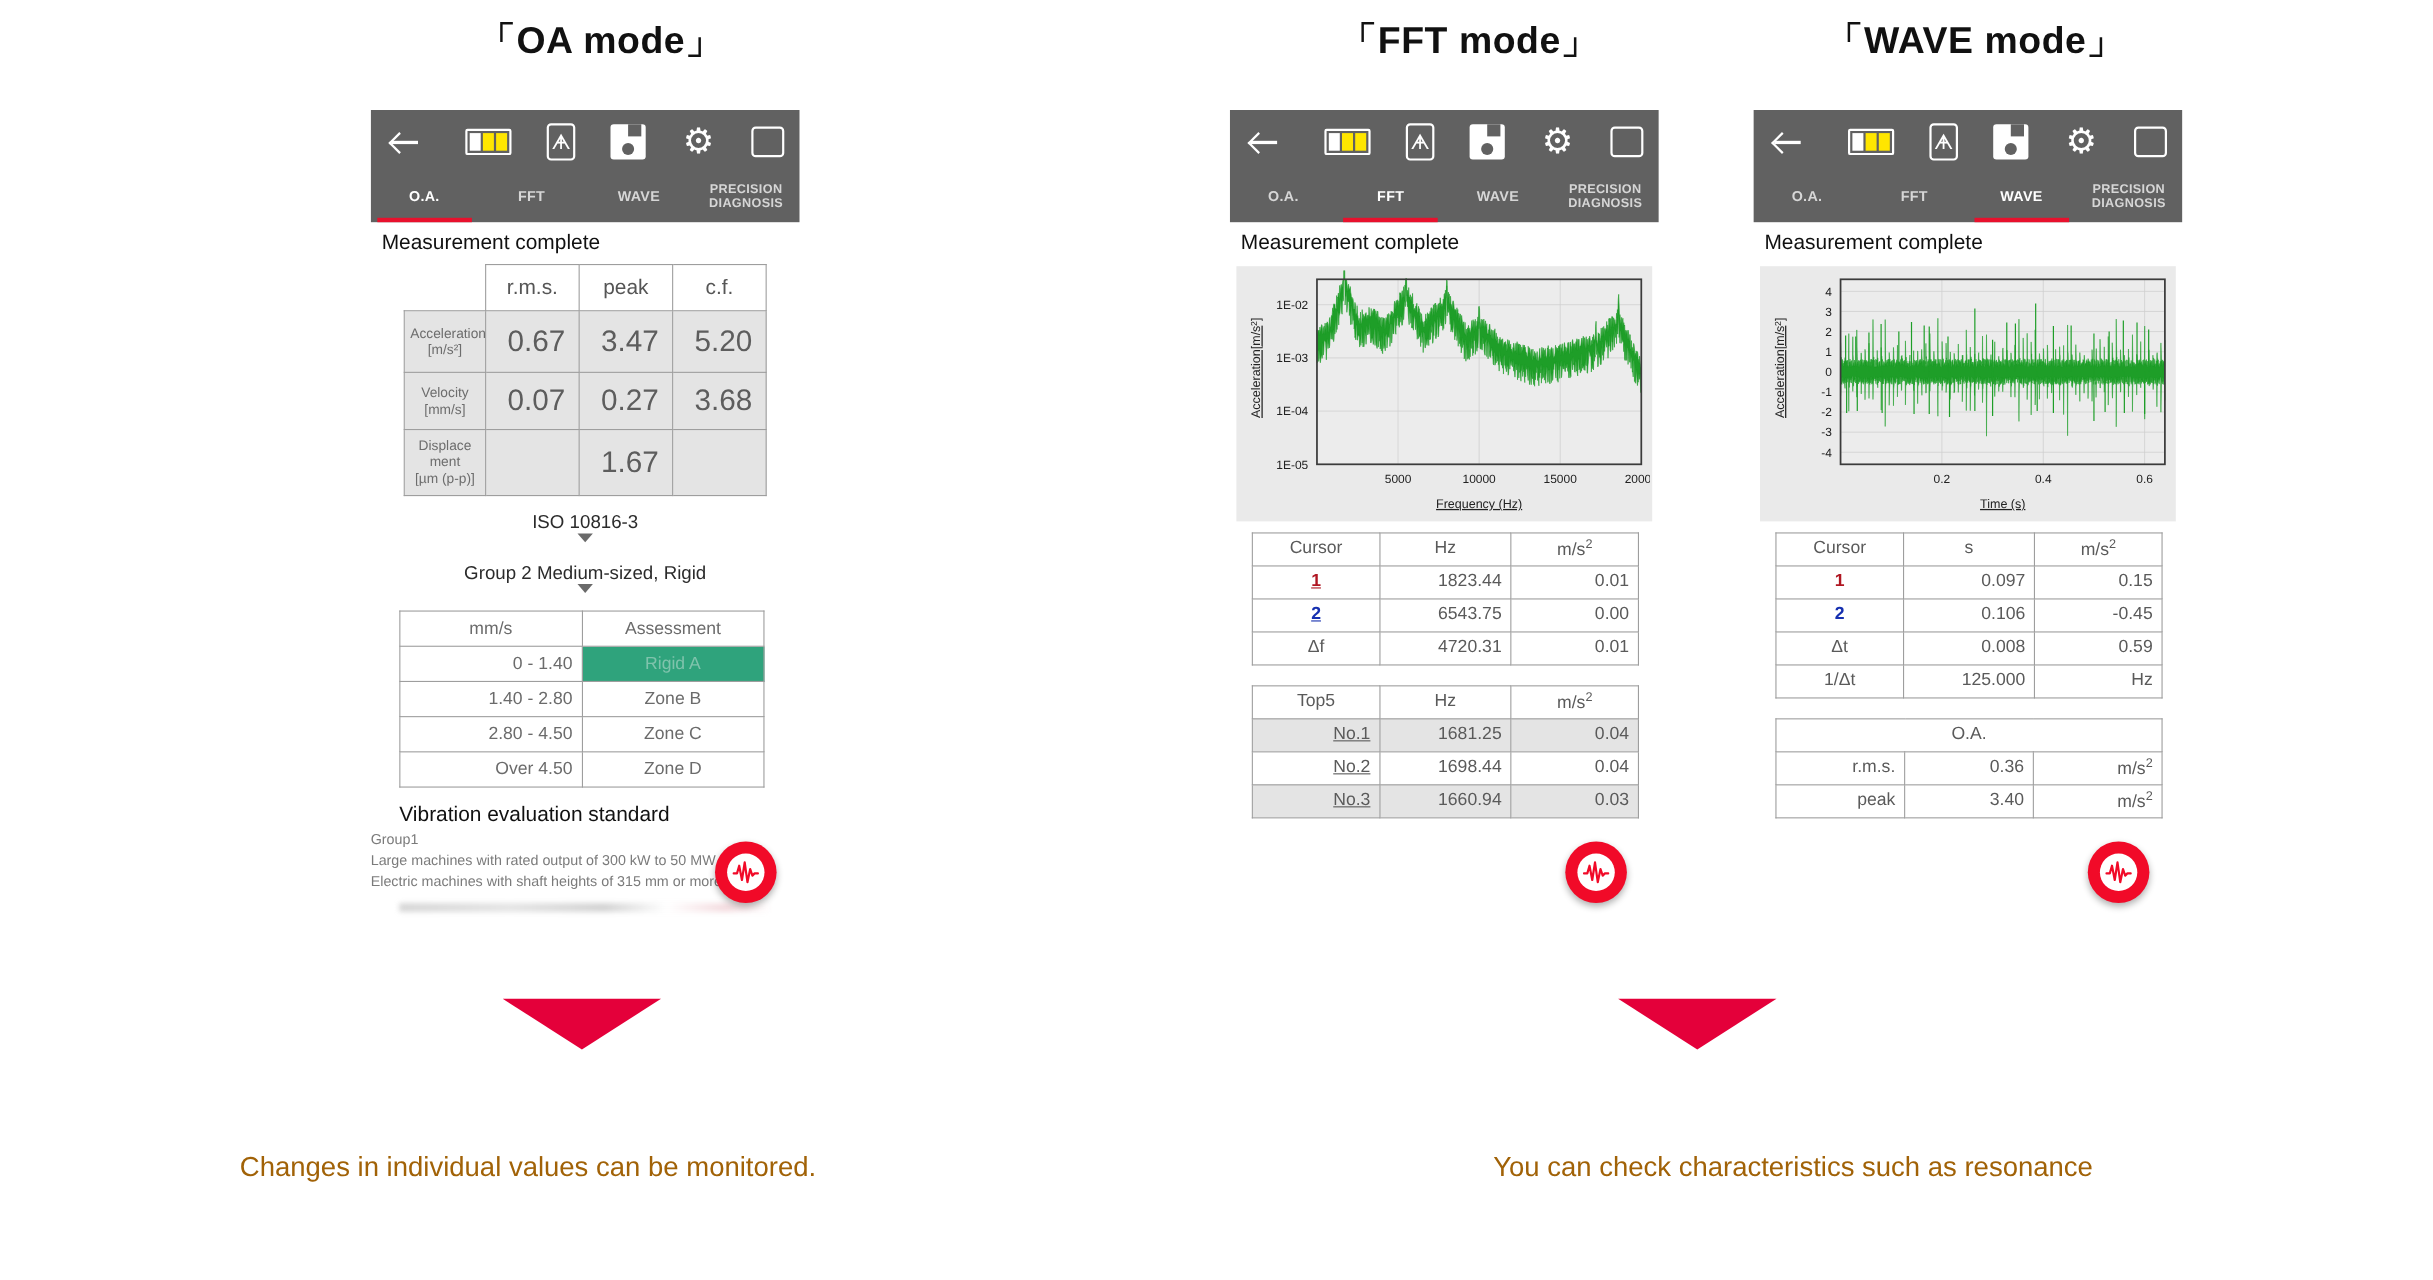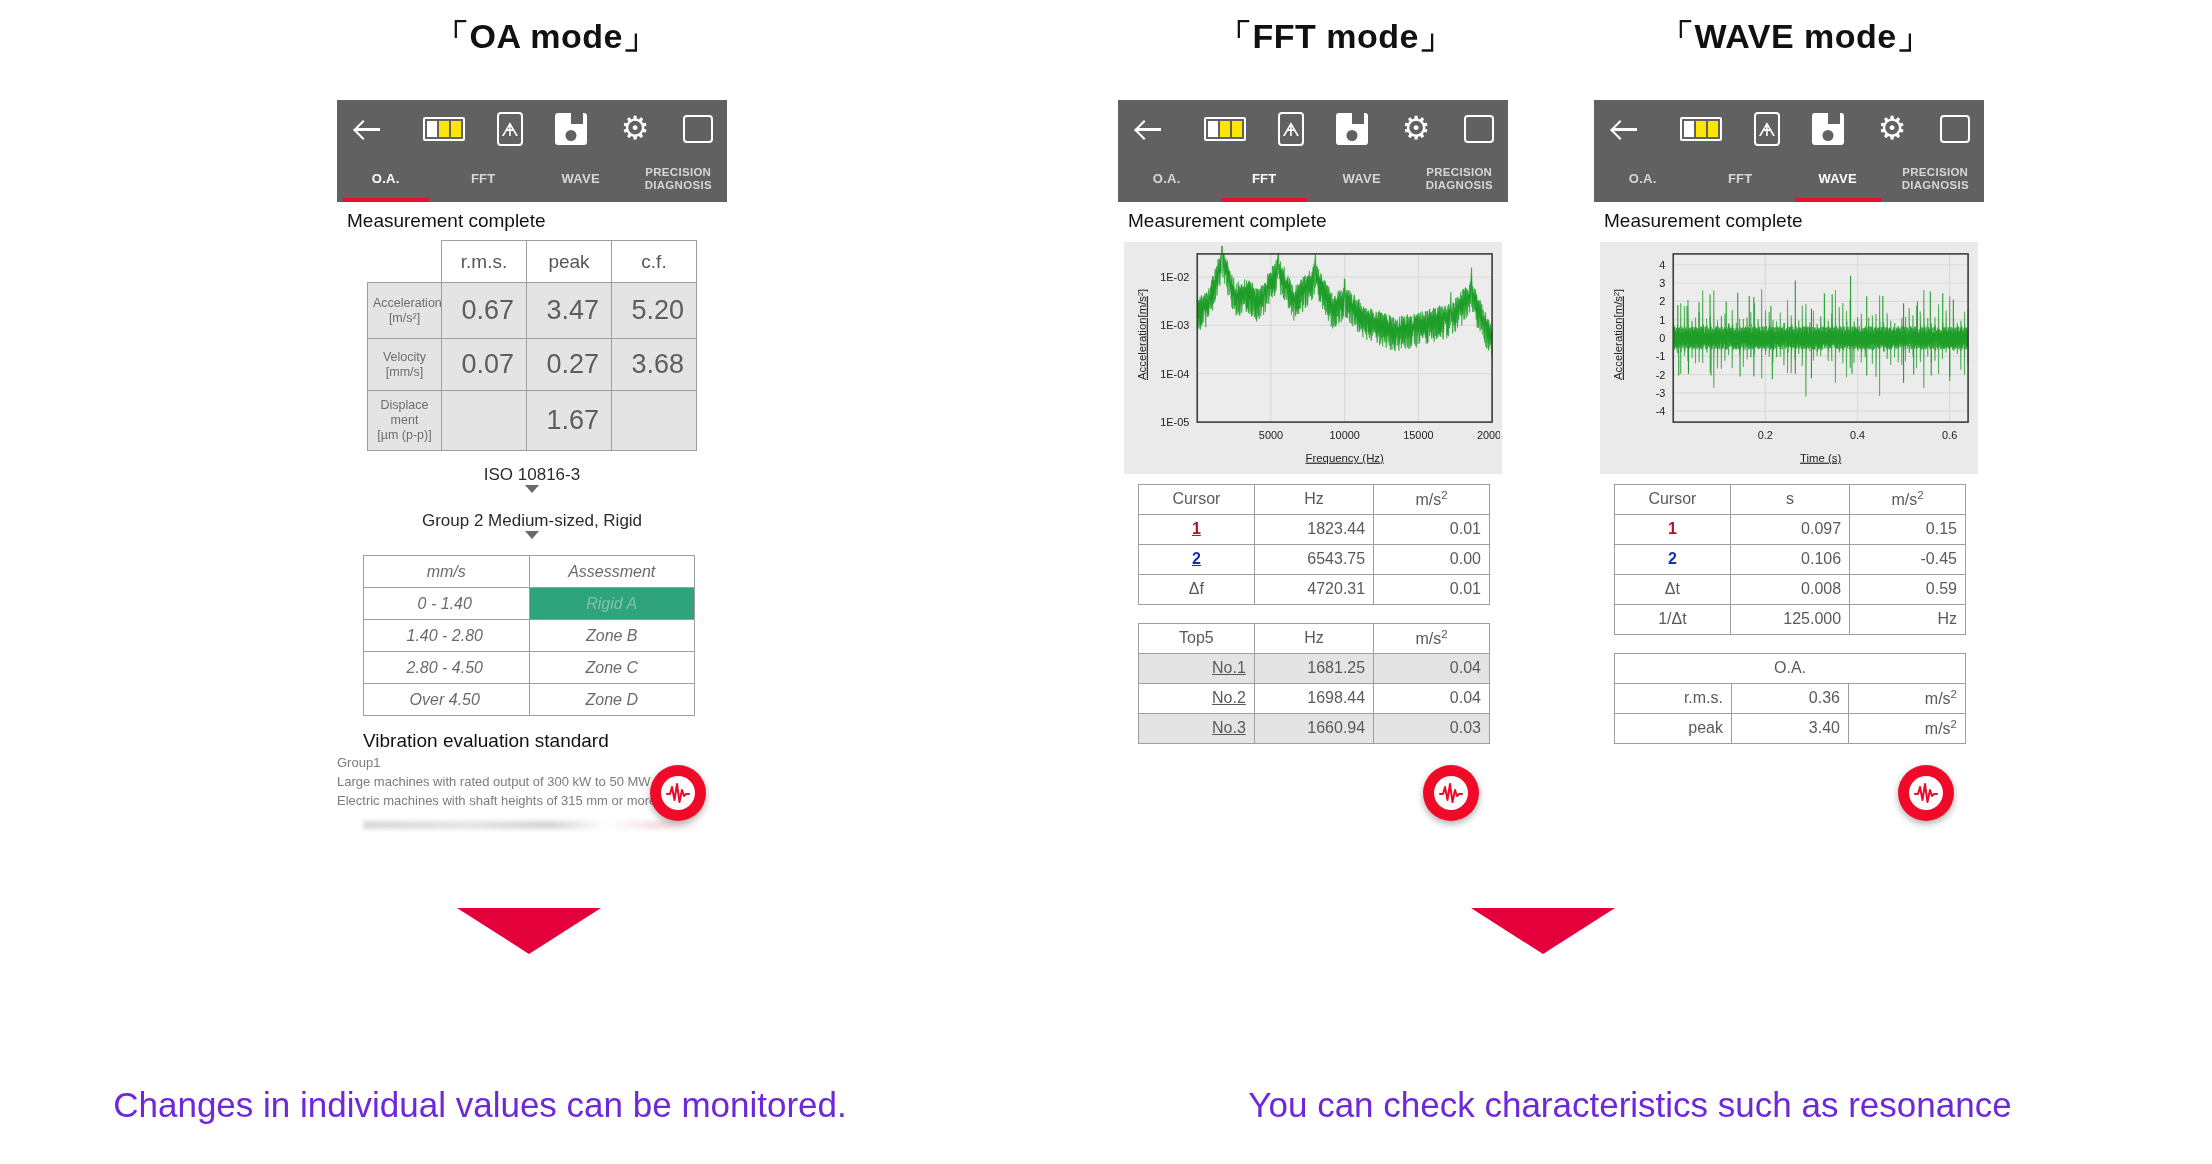--- a/index.html
+++ b/index.html
@@ -188,23 +188,23 @@
     flex-direction: column;
   }
   .dd .caret {
     width:0;height:0;
     border-left:7px solid transparent;
     border-right:7px solid transparent;
     border-top:8px solid #6a6a6a;
   }
 
   
-  .zone-table { width: 332px; margin: 12px 0 0 26px; font-style: italic; }
+  .zone-table { width: 332px; margin: 12px 0 0 26px; }
   .zone-table td { height: 32px; font-size: 16px; color:#6b6b6b; }
-  .zone-table td.l { text-align:center; padding-right: 8px; }
+  .zone-table td.l { text-align:right; padding-right: 8px; }
   .zone-table td.c { text-align:center; }
   .zone-table td.zoneA { background:#2fa37c; color:#7fc3ac; }
 
   .vstd-title { font-size: 19px; color:#111; margin: 14px 0 2px 26px; font-weight: 400; }
   .vstd-sub { font-size: 13px; color:#7b7b7b; line-height: 1.45; }
   .vstd-blur {
     margin: 10px 26px 0 26px; height: 8px;
     background: linear-gradient(90deg,#c9c9c9 0%, #dcdcdc 30%, #c4c4c4 55%, #ffffff 72%, #f0cfd4 88%, #ffffff 100%);
     filter: blur(2.2px); opacity: .75;
   }
@@ -251,25 +251,24 @@
     position: absolute;
     width: 0; height: 0;
     border-left: 72px solid transparent;
     border-right: 72px solid transparent;
     border-top: 46px solid #e4003a;
   }
 
   
   .caption {
     position: absolute;
-    font-size: 35px;
-    color: #6d28d9;
+    font-size: 25px;
+    color: #a16207;
     text-align: center;
     line-height: 1.5;
-    margin-top: 36px;
   }
 
   .panel-fade {
     position:absolute; left:0; right:0; bottom:0; height:10px;
     background: linear-gradient(180deg, rgba(255,255,255,0) 0%, #fff 100%);
   }
 </style>
 </head>
 <body>
 

